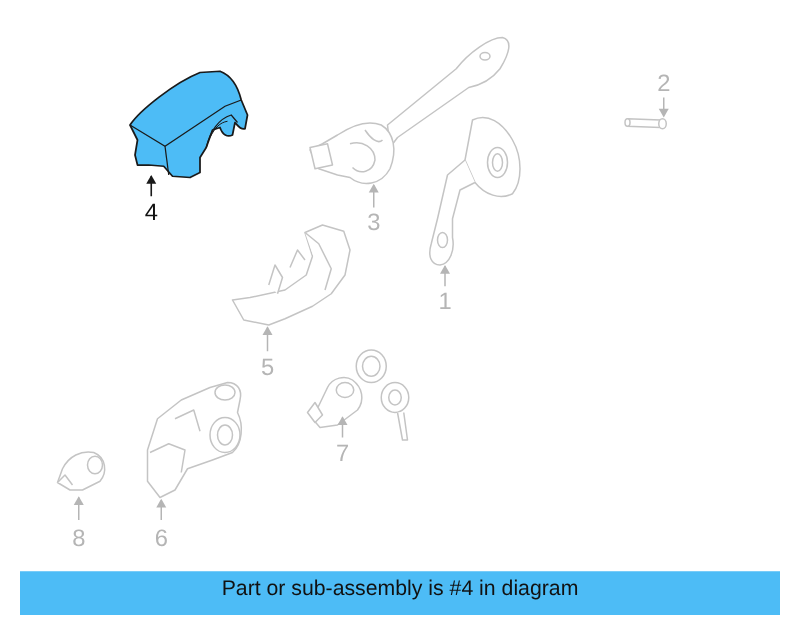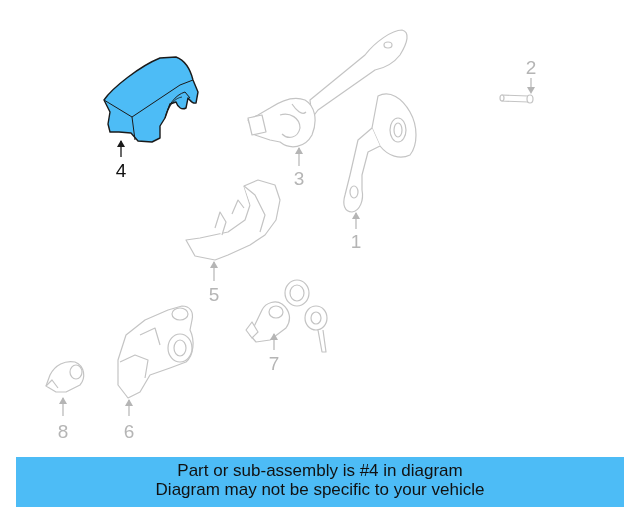--- a/index.html
+++ b/index.html
@@ -30,21 +30,21 @@
       transform: translateX(-50%);
     }
     .callout.active {
       color: #111111;
     }
     #info-banner {
       position: absolute;
       left: 16px;
       top: 457px;
       width: 608px;
-      height: 50px;
+      height: 35px;
       background: #4dbcf6;
       color: #111111;
       text-align: center;
       font-size: 17px;
       line-height: 19px;
       padding-top: 4px;
       box-sizing: border-box;
     }
     #info-banner div {
       white-space: nowrap;
@@ -156,14 +156,13 @@
 <div class="callout" style="left:531px; top:58px;">2</div>
 <div class="callout" style="left:299px; top:169px;">3</div>
 <div class="callout active" style="left:121px; top:161px;">4</div>
 <div class="callout" style="left:214px; top:285px;">5</div>
 <div class="callout" style="left:129px; top:422px;">6</div>
 <div class="callout" style="left:274px; top:354px;">7</div>
 <div class="callout" style="left:63px; top:422px;">8</div>
 
 <div id="info-banner">
   <div>Part or sub-assembly is #4 in diagram</div>
-  <div>Diagram may not be specific to your vehicle</div>
 </div>
 
 </body></html>

